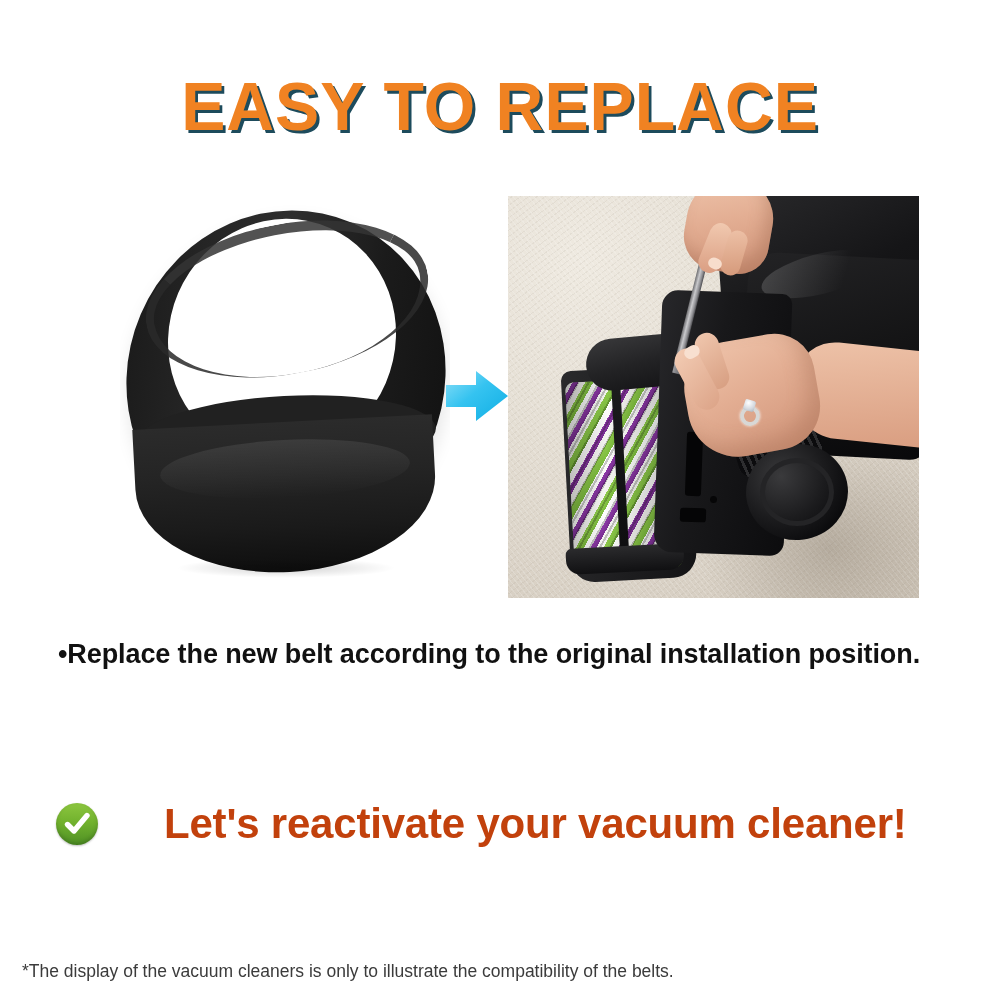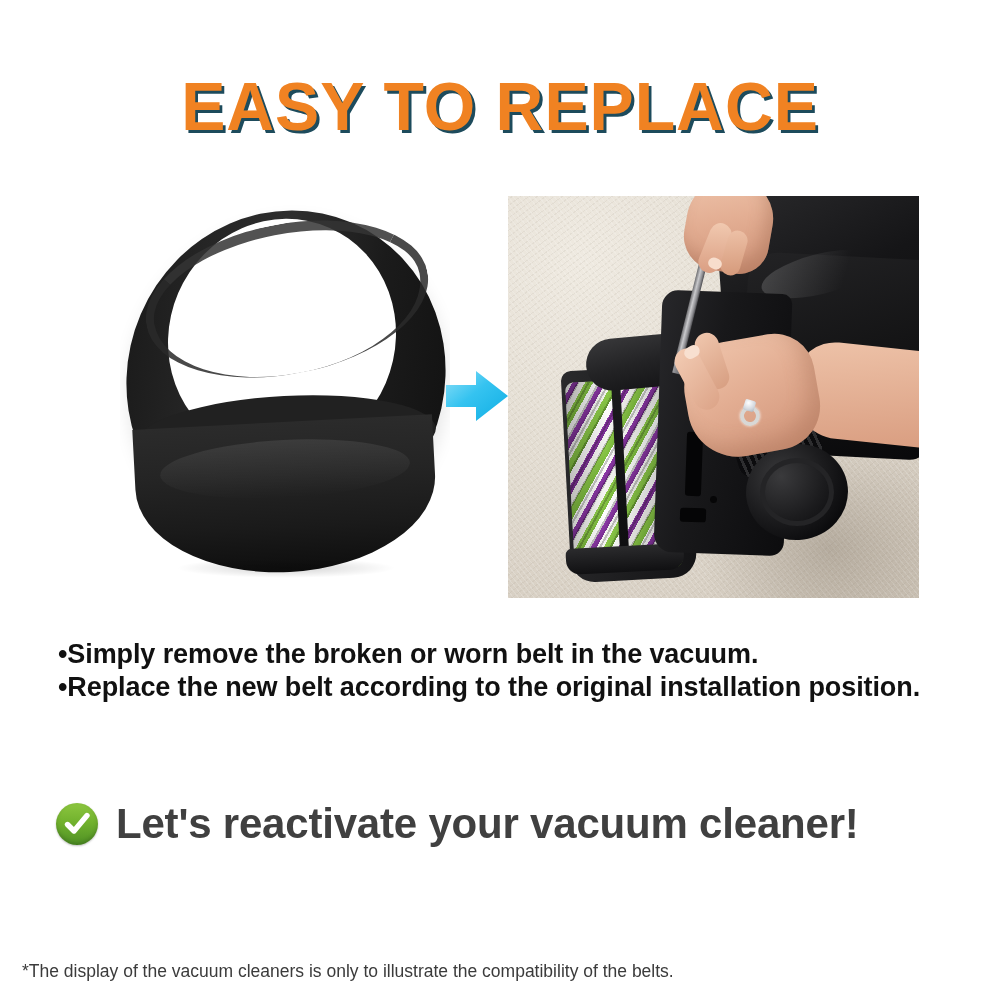--- a/index.html
+++ b/index.html
@@ -430,23 +430,24 @@
     box-shadow: inset 0 -2px 4px rgba(0,0,0,.18), 0 1px 2px rgba(0,0,0,.25);
     position: relative;
     flex: 0 0 auto;
   }
   #callout .check-badge svg { position: absolute; left: 0; top: 0; }
   #callout .callout-text {
     font-family: "Liberation Sans Narrow", "Liberation Sans", sans-serif;
     font-weight: bold;
     font-size: 42px;
     line-height: 44px;
-    color: #404040;
+    color: #c2410c;
     white-space: nowrap;
     letter-spacing: -0.2px;
+    margin-left: 48px;
   }
 
   
   #footnote {
     position: absolute;
     left: 22px;
     top: 960px;
     font-family: "Liberation Sans Narrow", "Liberation Sans", sans-serif;
     font-size: 17.5px;
     line-height: 22px;
@@ -528,21 +529,20 @@
     <div class="vac hand forearm"></div>
     <div class="vac hand hand-mid"></div>
     <div class="vac finger-m2"></div>
     <div class="vac finger-m1"></div>
     <div class="vac nail-m"></div>
     <div class="vac ring"></div>
     <div class="vac ring-stone"></div>
   </div>
 
   <div id="bullets">
-    <div class="bullet-line">•Simply remove the broken or worn belt in the vacuum.</div>
     <div class="bullet-line">•Replace the new belt according to the original installation position.</div>
   </div>
 
   <div id="callout">
     <span class="check-badge">
       <svg width="42" height="42" viewBox="0 0 42 42" aria-hidden="true">
         <path d="M11.5 21.5 L18 28 L31 12.5" fill="none" stroke="#ffffff" stroke-width="5.4" stroke-linecap="round" stroke-linejoin="round"></path>
       </svg>
     </span>
     <span class="callout-text">Let's reactivate your vacuum cleaner!</span>

